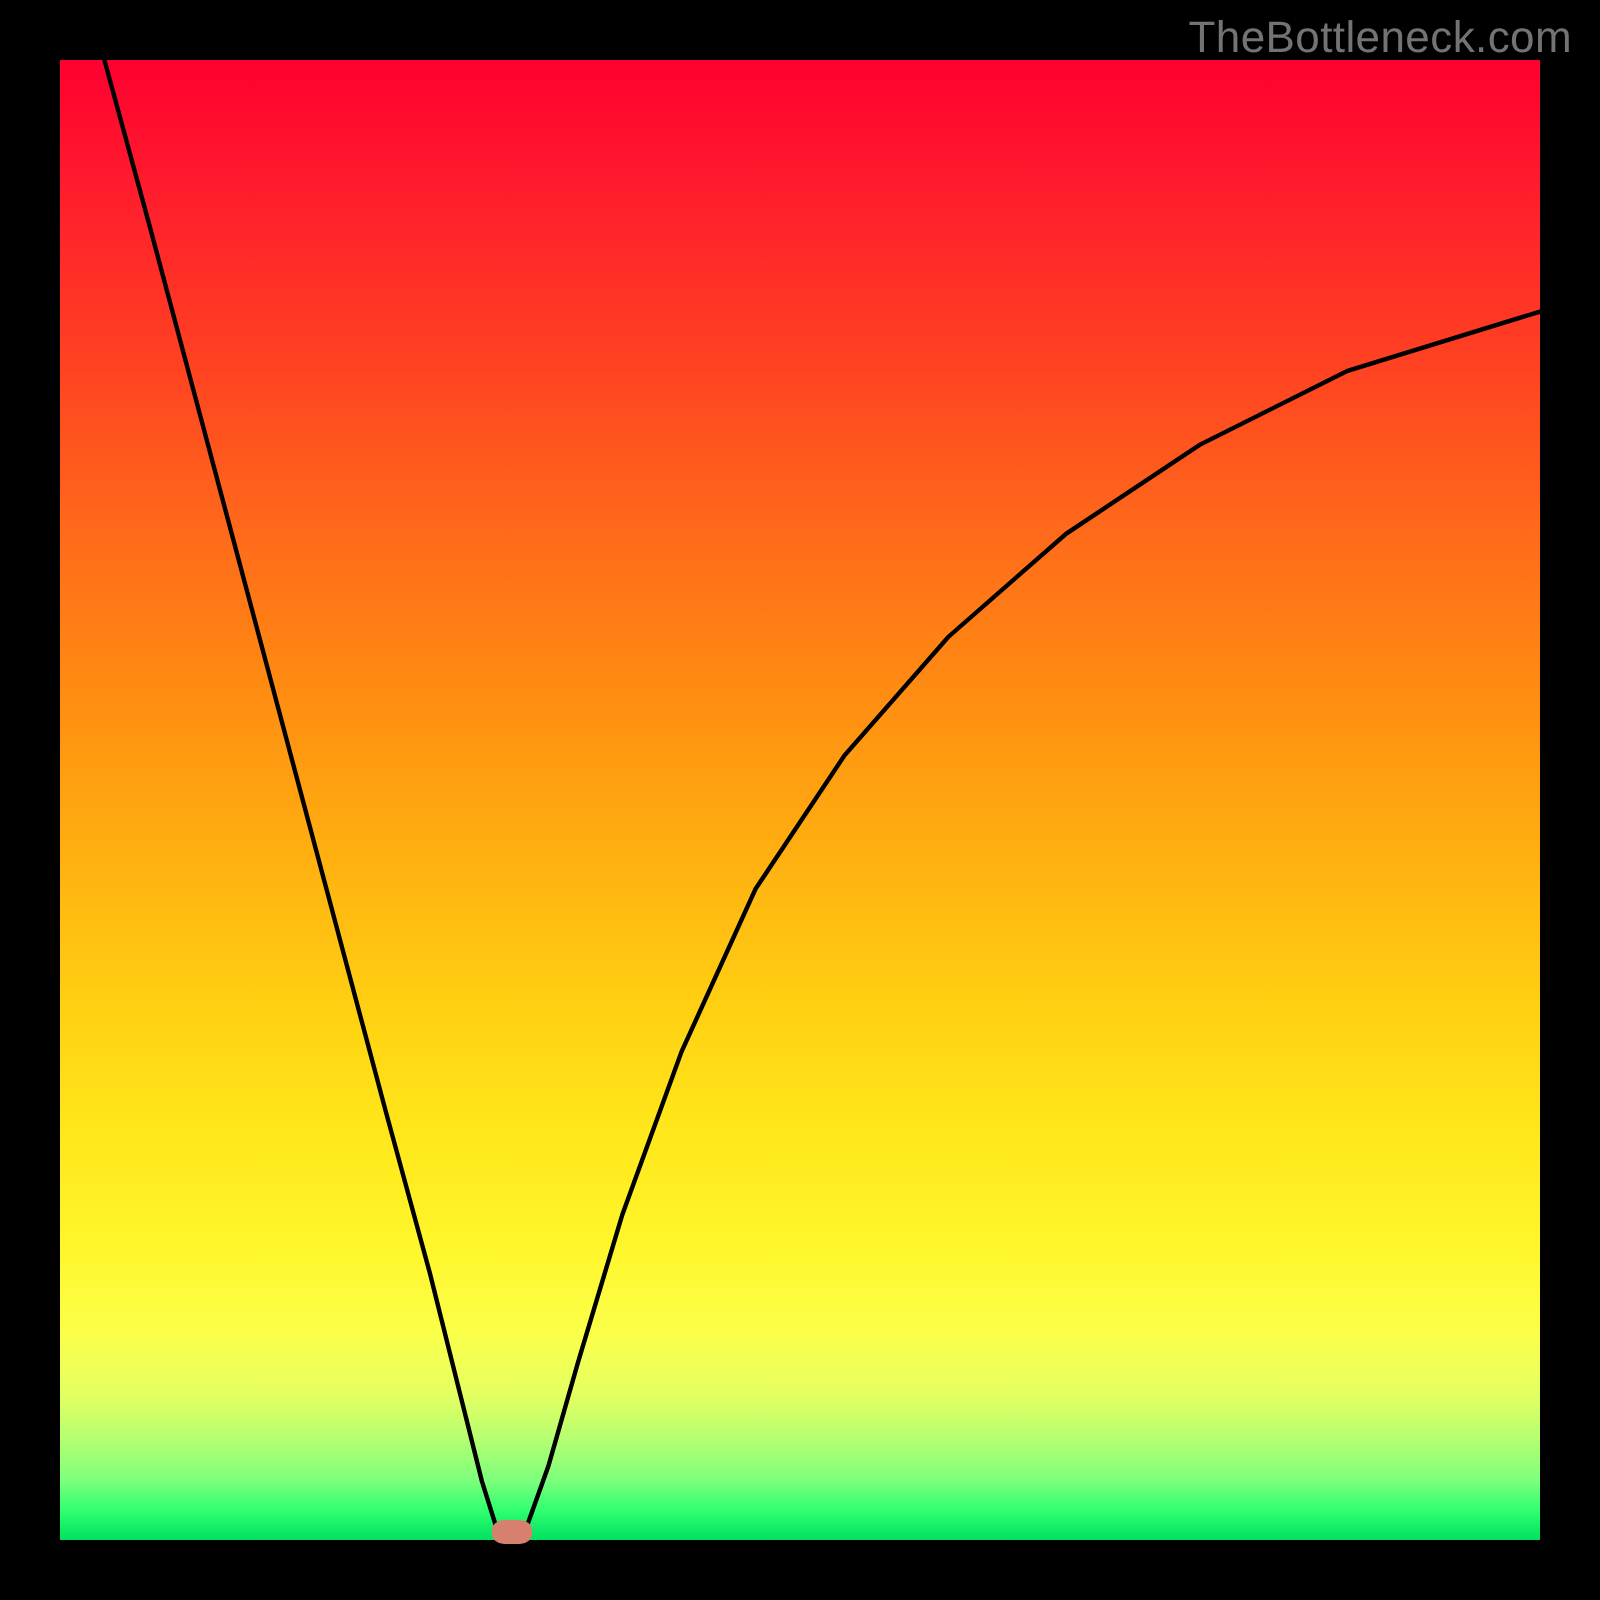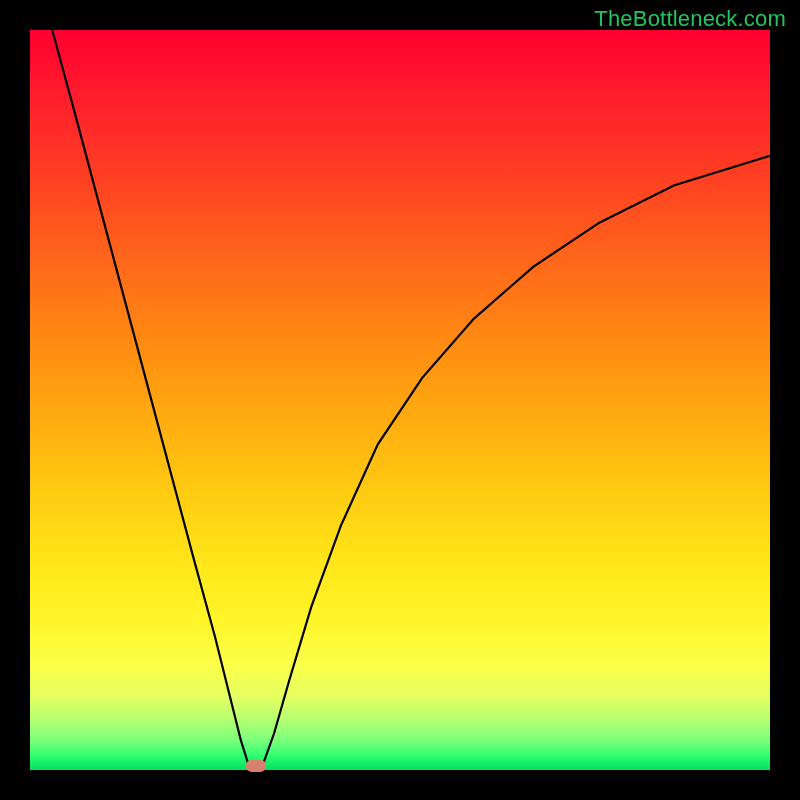--- a/index.html
+++ b/index.html
@@ -42,21 +42,21 @@
       #b8ff70 93%,
       #7cff7c 96%,
       #30ff70 98%,
       #00e060 100%
     );
   }
   .watermark {
     position: absolute;
     top: 6px;
     right: 14px;
-    color: #22c55e;
+    color: #737373;
     font-size: 22px;
     font-weight: 500;
     letter-spacing: 0.2px;
     user-select: none;
   }
   svg.curve {
     position: absolute;
     left: 0;
     top: 0;
     width: 740px;

